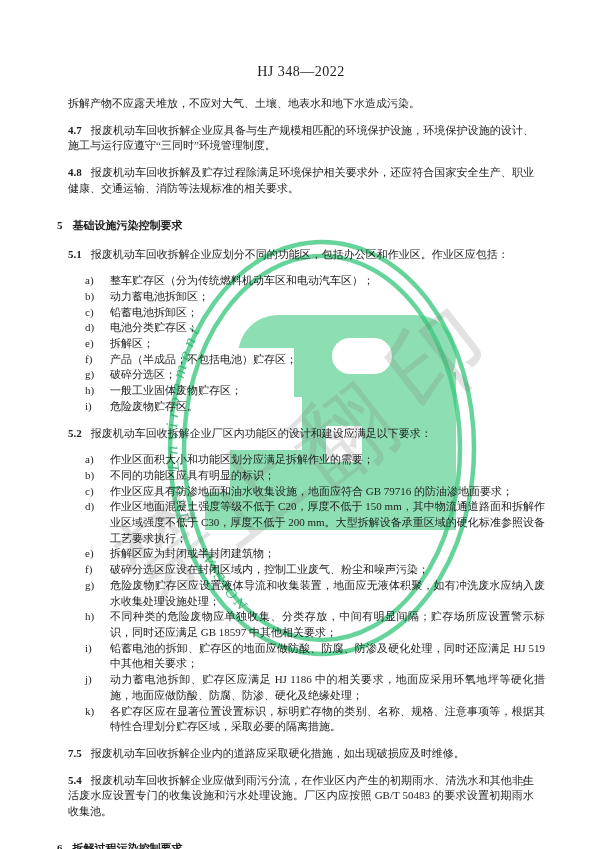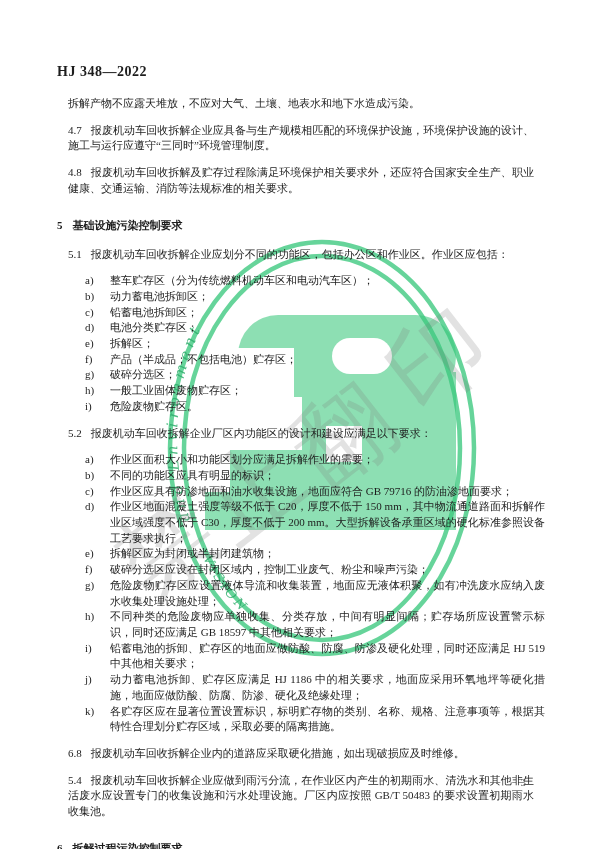--- a/index.html
+++ b/index.html
@@ -23,25 +23,25 @@
     line-height:1;
     user-select:none;
   }
   
   .content{
     position:absolute;left:57px;right:55px;top:64px;z-index:1;
     font-size:11px;line-height:15.7px;
     text-align:justify;
   }
   .doc-header{
-    text-align:left;font-weight:bold;font-size:14px;
+    text-align:center;font-weight:normal;font-size:14px;
     letter-spacing:.5px;margin-bottom:16px;line-height:16px;
   }
   p.para{margin:11px;}
-  .clause-num{font-weight:normal;margin-right:9px;}
+  .clause-num{font-weight:bold;margin-right:9px;}
   h2.sec{
     font-size:11px;font-weight:bold;margin:20px 0 14px 0;line-height:16px;
   }
   h2.sec .sec-num{margin-right:10px;}
   h2.sec6{}
   .list{margin:0;}
   .li{position:relative;padding-left:53px;margin:0;}
   .li-label{position:absolute;left:28px;top:0;}
   .page-num{
     position:absolute;right:74px;top:776px;z-index:1;
@@ -123,21 +123,21 @@
         <div class="li"><span class="li-label">d)</span><span>作业区地面混凝土强度等级不低于 C20，厚度不低于 150 mm，其中物流通道路面和拆解作业区域强度不低于 C30，厚度不低于 200 mm。大型拆解设备承重区域的硬化标准参照设备工艺要求执行；</span></div>
         <div class="li"><span class="li-label">e)</span><span>拆解区应为封闭或半封闭建筑物；</span></div>
         <div class="li"><span class="li-label">f)</span><span>破碎分选区应设在封闭区域内，控制工业废气、粉尘和噪声污染；</span></div>
         <div class="li"><span class="li-label">g)</span><span>危险废物贮存区应设置液体导流和收集装置，地面应无液体积聚，如有冲洗废水应纳入废水收集处理设施处理；</span></div>
         <div class="li"><span class="li-label">h)</span><span>不同种类的危险废物应单独收集、分类存放，中间有明显间隔；贮存场所应设置警示标识，同时还应满足 GB 18597 中其他相关要求；</span></div>
         <div class="li"><span class="li-label">i)</span><span>铅蓄电池的拆卸、贮存区的地面应做防酸、防腐、防渗及硬化处理，同时还应满足 HJ 519 中其他相关要求；</span></div>
         <div class="li"><span class="li-label">j)</span><span>动力蓄电池拆卸、贮存区应满足 HJ 1186 中的相关要求，地面应采用环氧地坪等硬化措施，地面应做防酸、防腐、防渗、硬化及绝缘处理；</span></div>
         <div class="li"><span class="li-label">k)</span><span>各贮存区应在显著位置设置标识，标明贮存物的类别、名称、规格、注意事项等，根据其特性合理划分贮存区域，采取必要的隔离措施。</span></div>
       </div>
 
-    <p class="para"><span class="clause-num">6.8</span><span>报废机动车回收拆解企业内的道路应采取硬化措施，如出现破损应及时维修。</span></p>
+    <p class="para"><span class="clause-num">7.5</span><span>报废机动车回收拆解企业内的道路应采取硬化措施，如出现破损应及时维修。</span></p>
 
     <p class="para"><span class="clause-num">5.4</span><span>报废机动车回收拆解企业应做到雨污分流，在作业区内产生的初期雨水、清洗水和其他非生活废水应设置专门的收集设施和污水处理设施。厂区内应按照 GB/T 50483 的要求设置初期雨水收集池。</span></p>
 
     <h2 class="sec sec6"><span class="sec-num">6</span><span>拆解过程污染控制要求</span></h2>
   </div>
 
   <div class="page-num">3</div>
 </div>
 
 </body></html>

